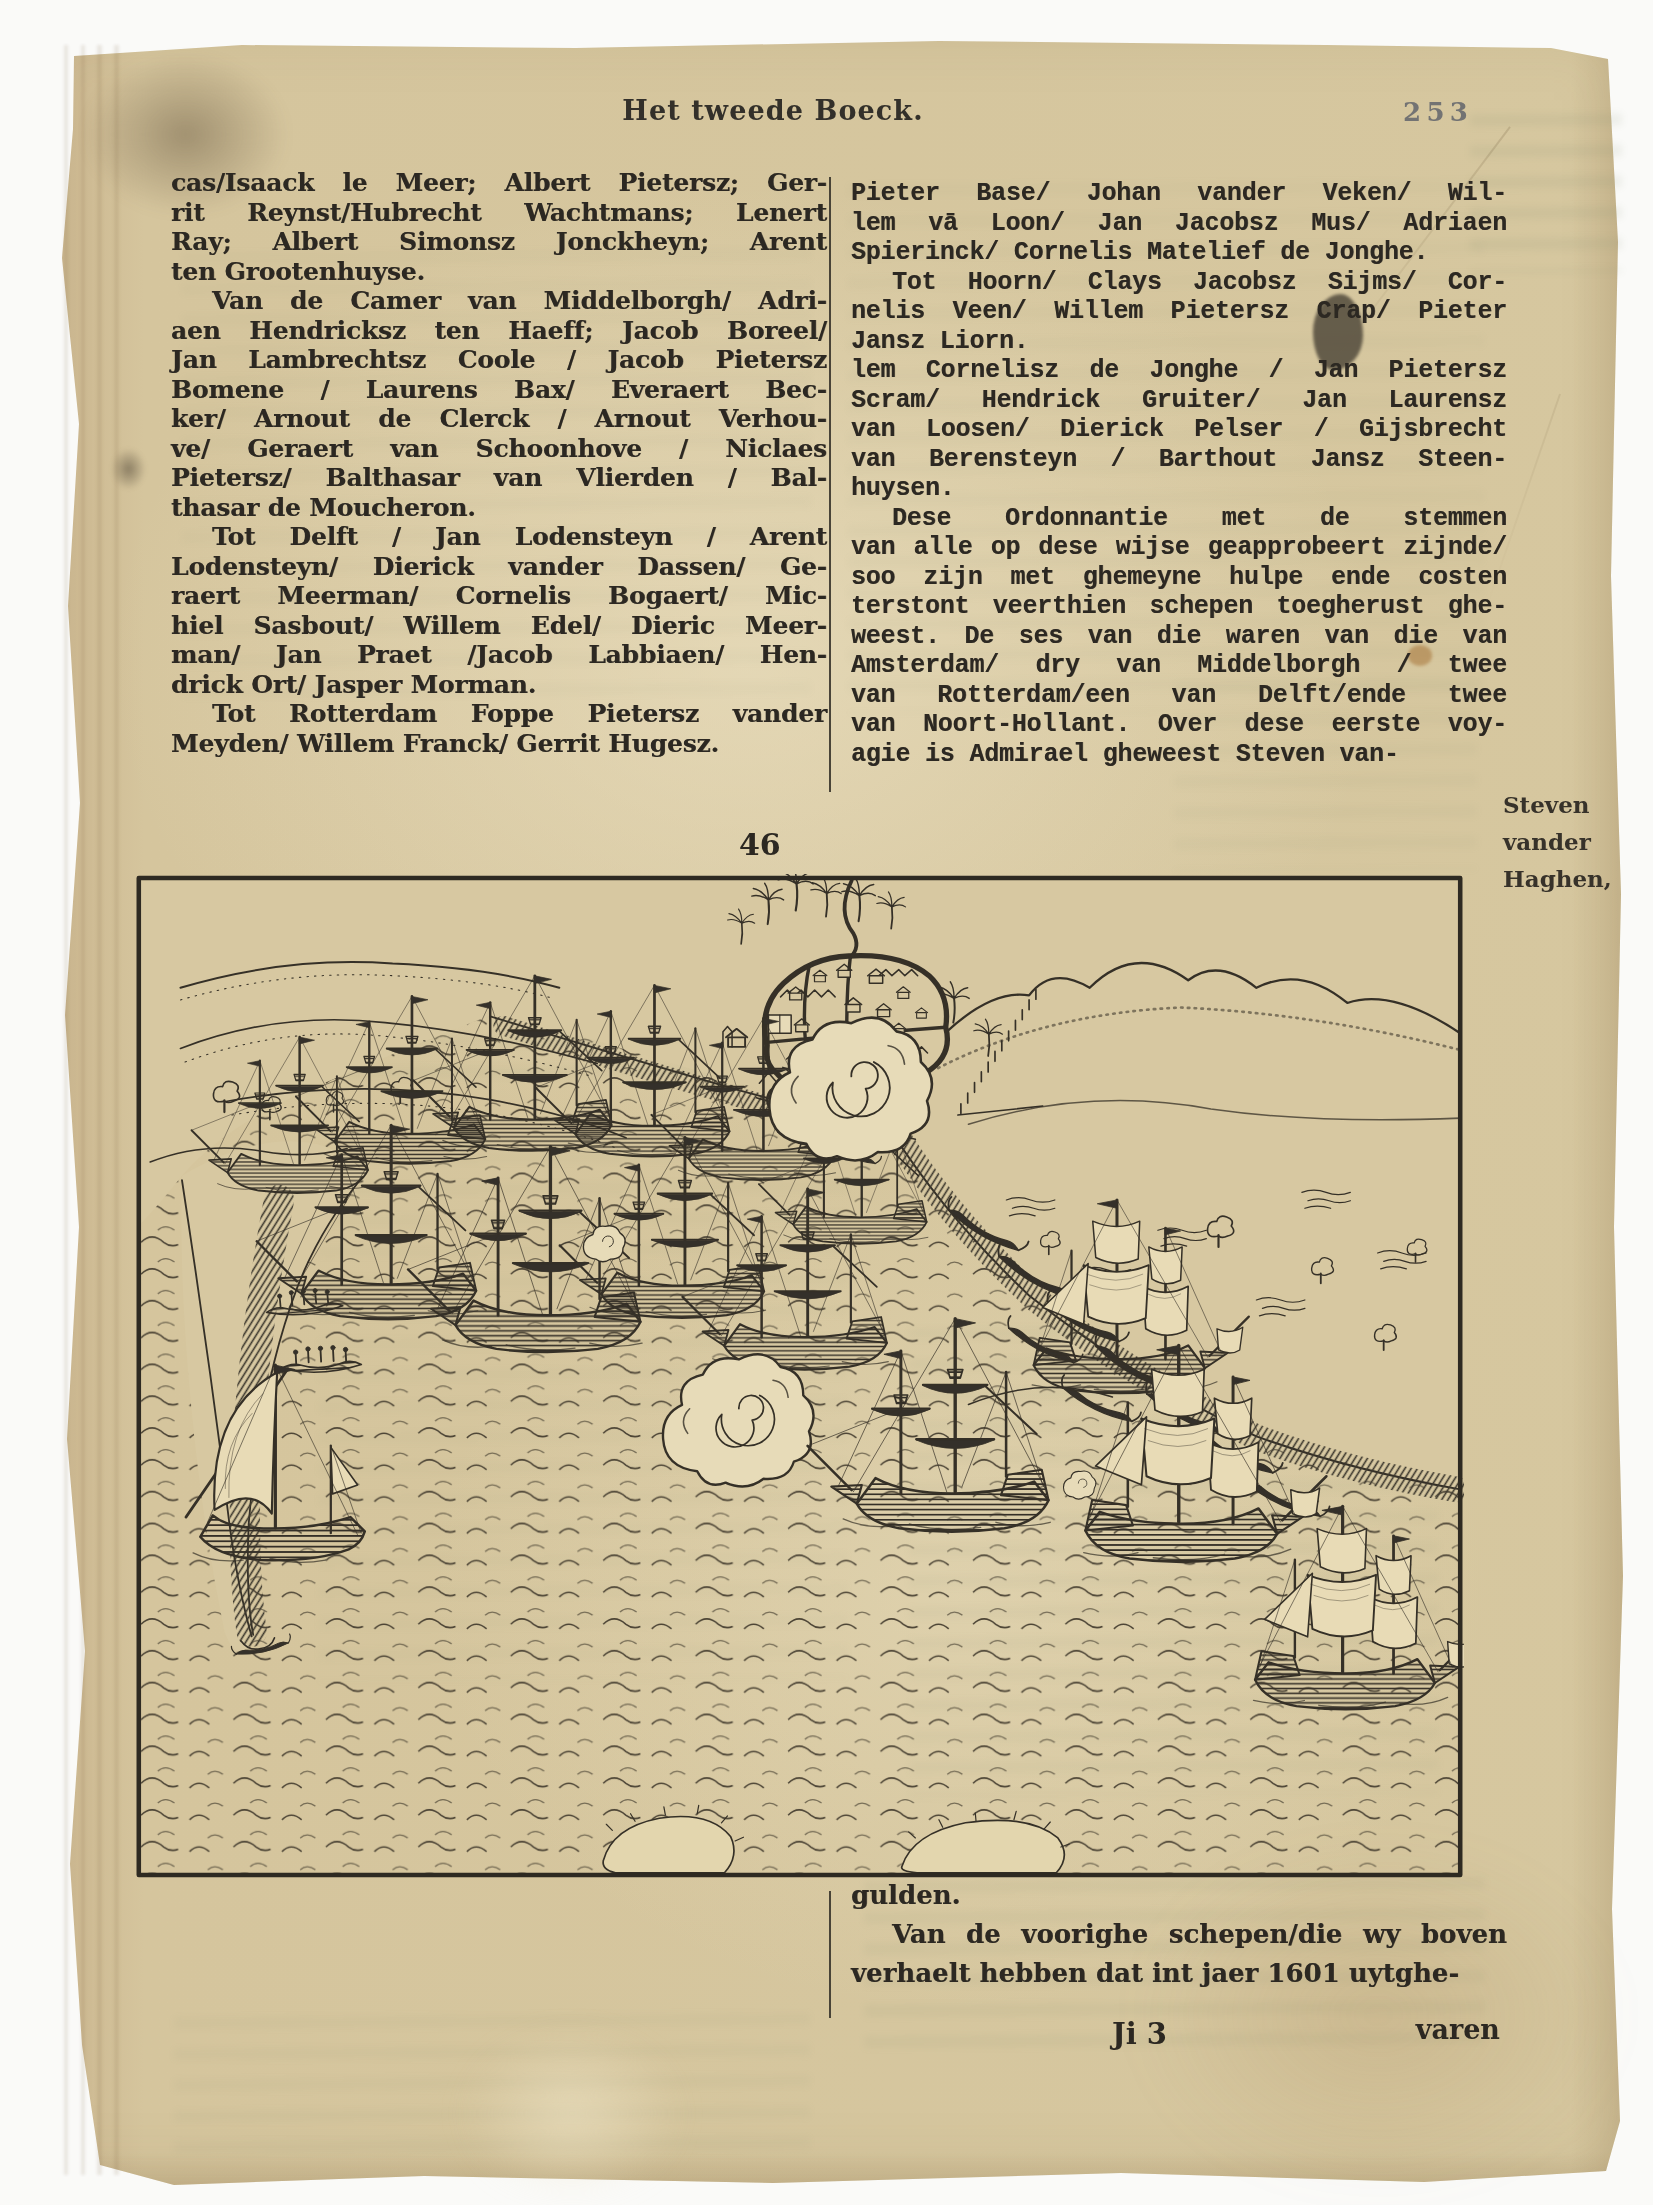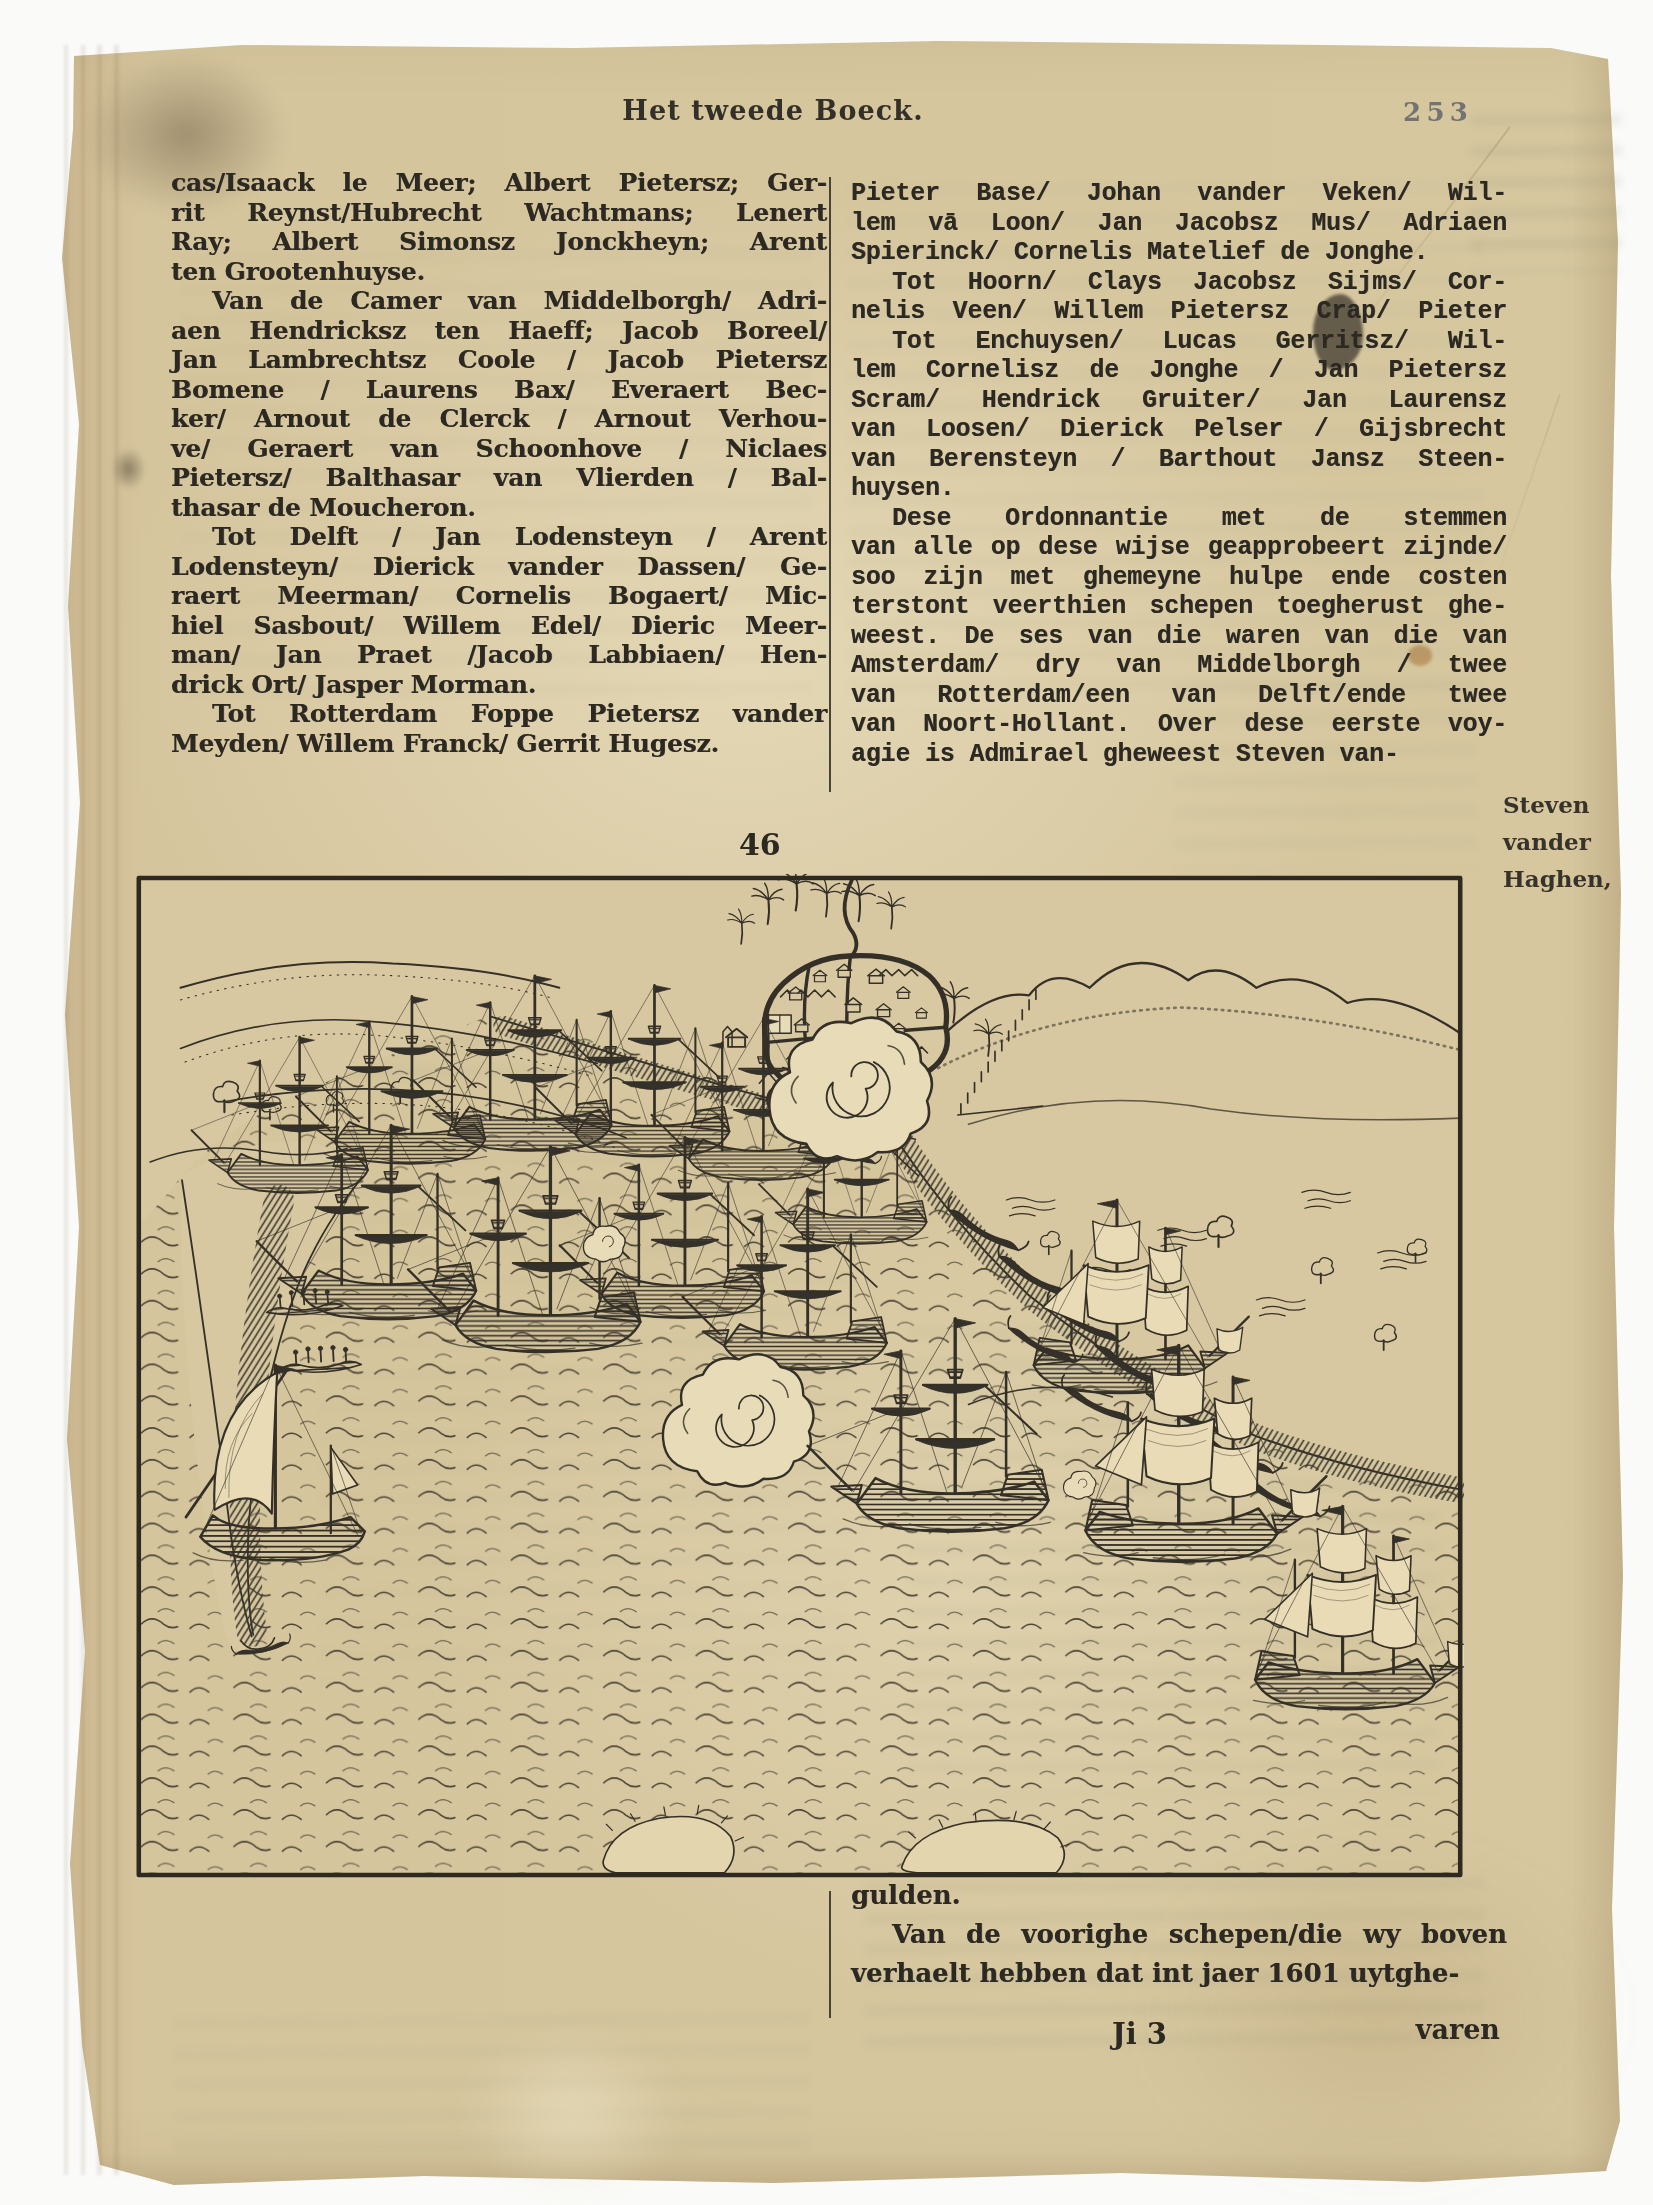--- a/index.html
+++ b/index.html
@@ -102,21 +102,21 @@
       <div class="tline last">drick Ort/ Jasper Morman.</div>
       <div class="tline ind">Tot Rotterdam Foppe Pietersz vander</div>
       <div class="tline last">Meyden/ Willem Franck/ Gerrit Hugesz.</div>
     </div>
   <div class="blk cols" style="left:842px;top:179px;width:656px;font-family:Liberation Mono, monospace;">
       <div class="tline">Pieter Base/ Johan vander Veken/ Wil-</div>
       <div class="tline">lem vā Loon/ Jan Jacobsz Mus/ Adriaen</div>
       <div class="tline last">Spierinck/ Cornelis Matelief de Jonghe.</div>
       <div class="tline ind">Tot Hoorn/ Clays Jacobsz Sijms/ Cor-</div>
       <div class="tline">nelis Veen/ Willem Pietersz Crap/ Pieter</div>
-      <div class="tline ind">Tot Enchuysen/ Lucas Gerritsz/ Wil-</div>
+      <div class="tline last">Jansz Liorn.</div>
       <div class="tline">lem Cornelisz de Jonghe / Jan Pietersz</div>
       <div class="tline">Scram/ Hendrick Gruiter/ Jan Laurensz</div>
       <div class="tline">van Loosen/ Dierick Pelser / Gijsbrecht</div>
       <div class="tline">van Berensteyn / Barthout Jansz Steen-</div>
       <div class="tline last">huysen.</div>
       <div class="tline ind">Dese Ordonnantie met de stemmen</div>
       <div class="tline">van alle op dese wijse geapprobeert zijnde/</div>
       <div class="tline">soo zijn met ghemeyne hulpe ende costen</div>
       <div class="tline">terstont veerthien schepen toegherust ghe-</div>
       <div class="tline">weest. De ses van die waren van die van</div>

